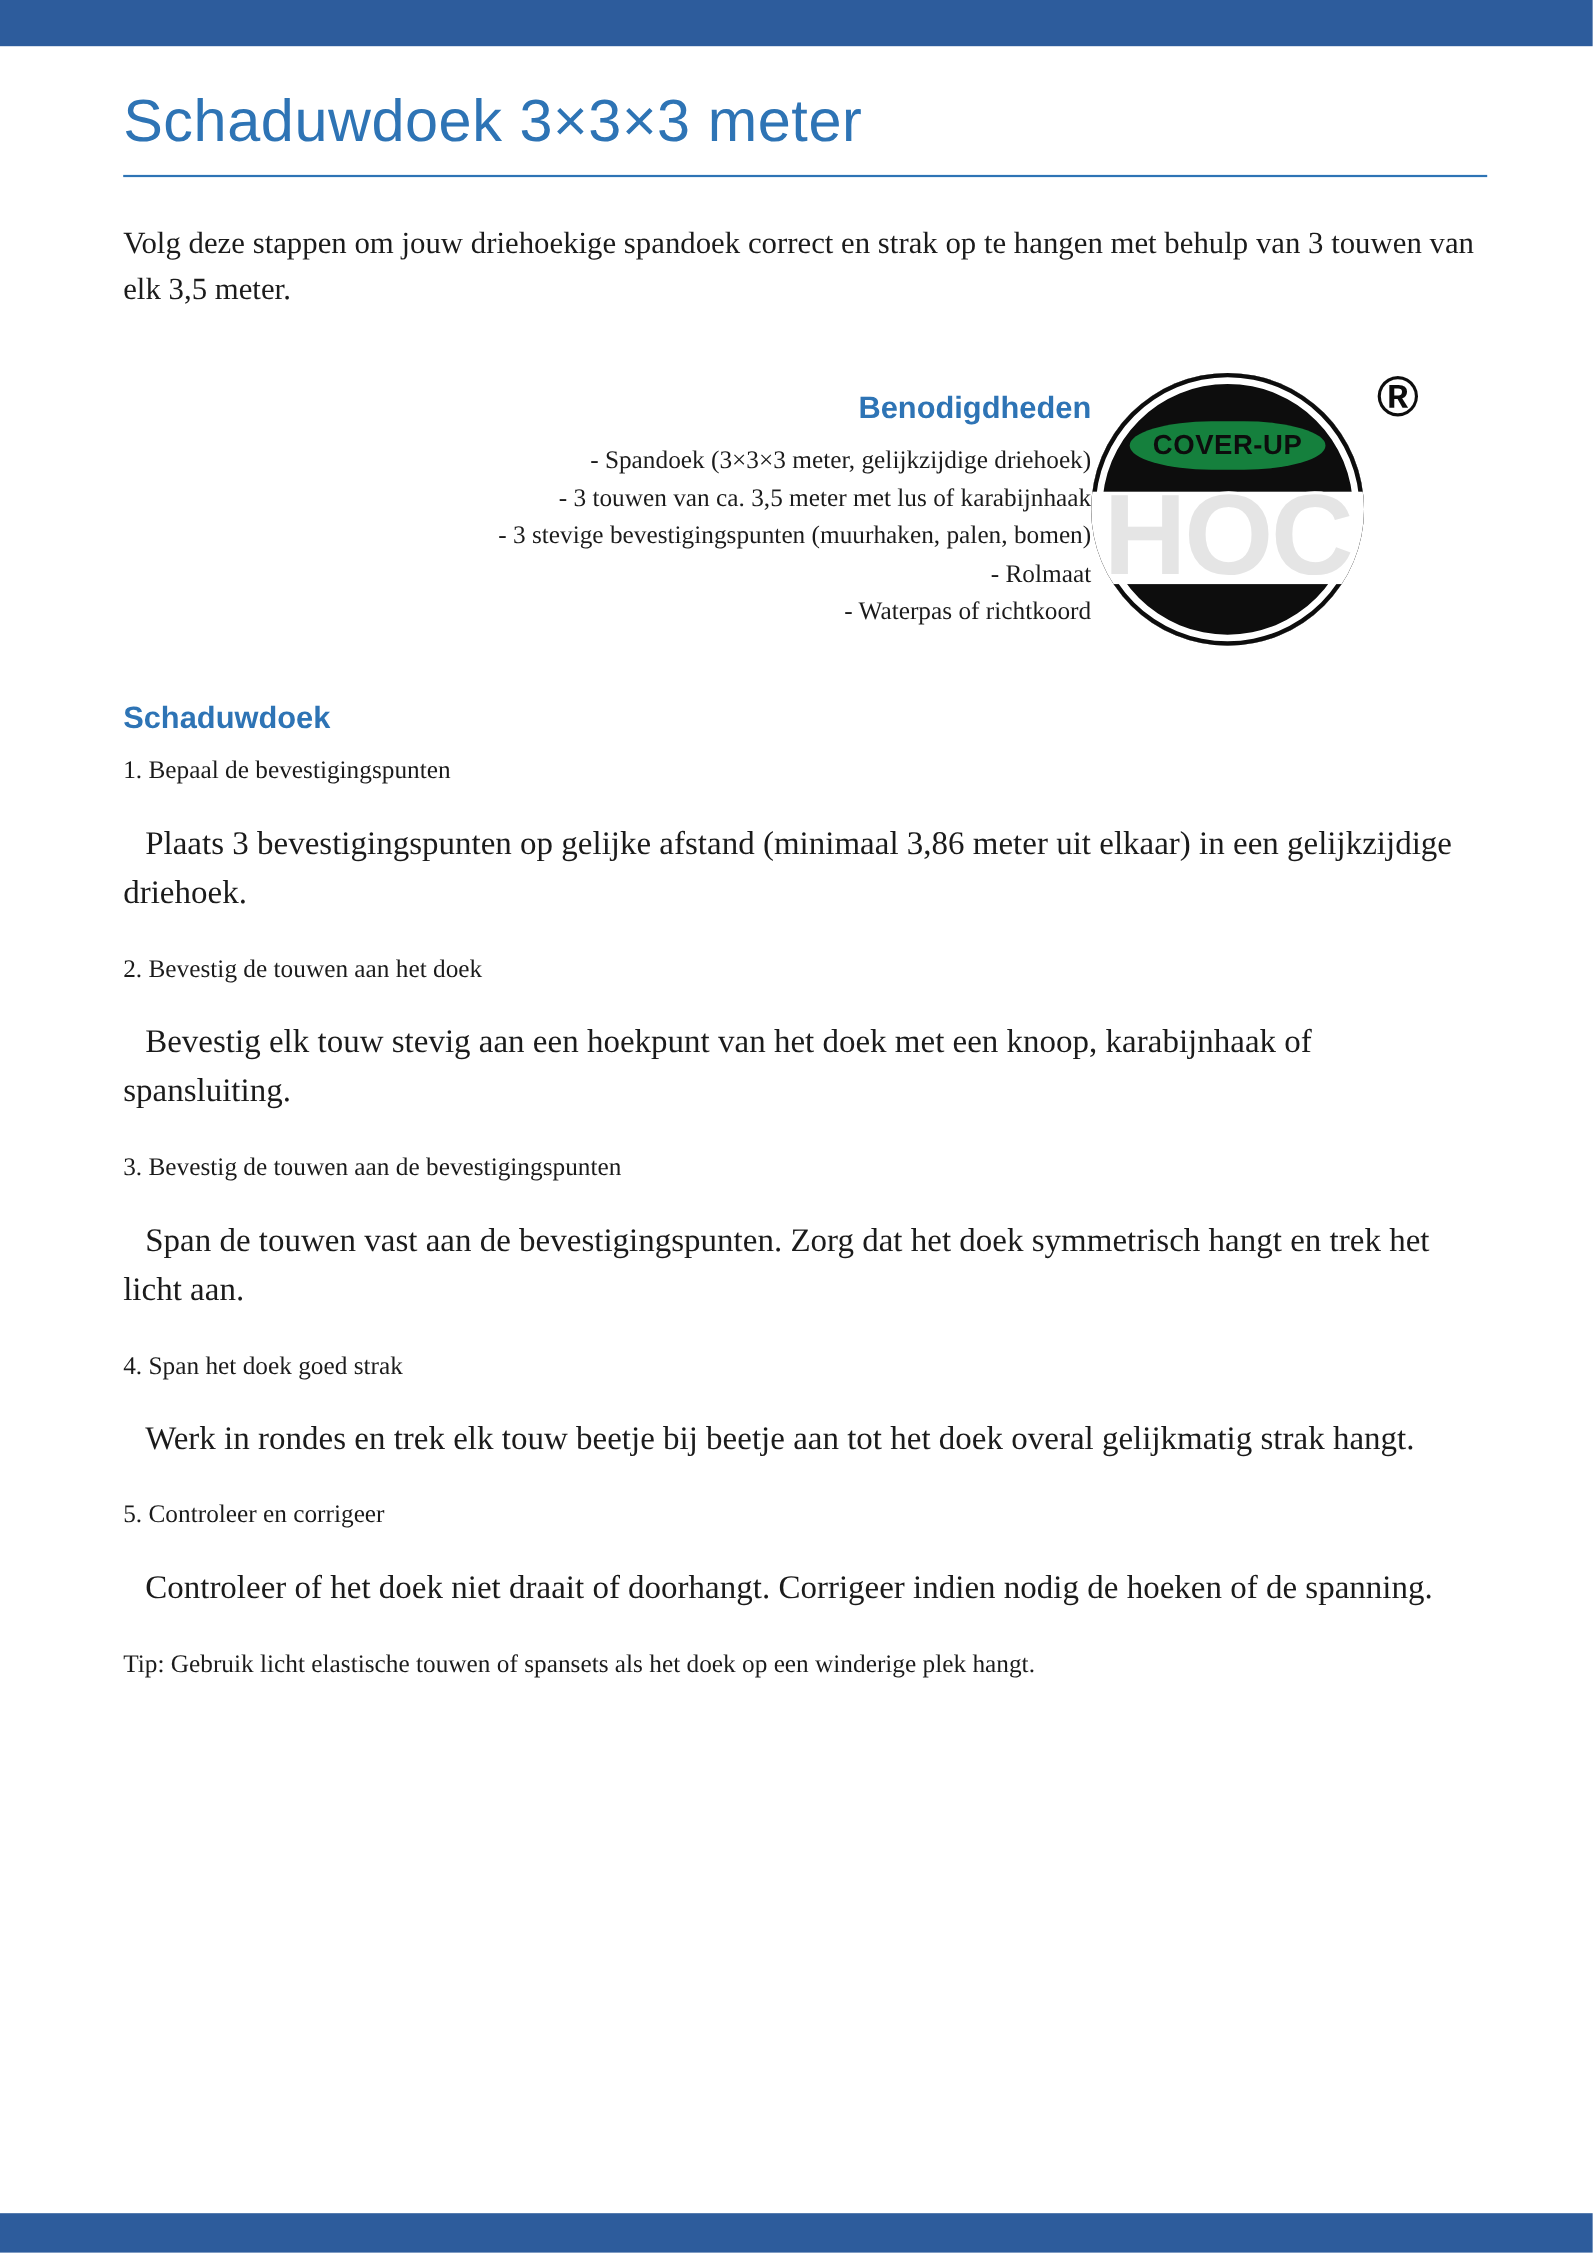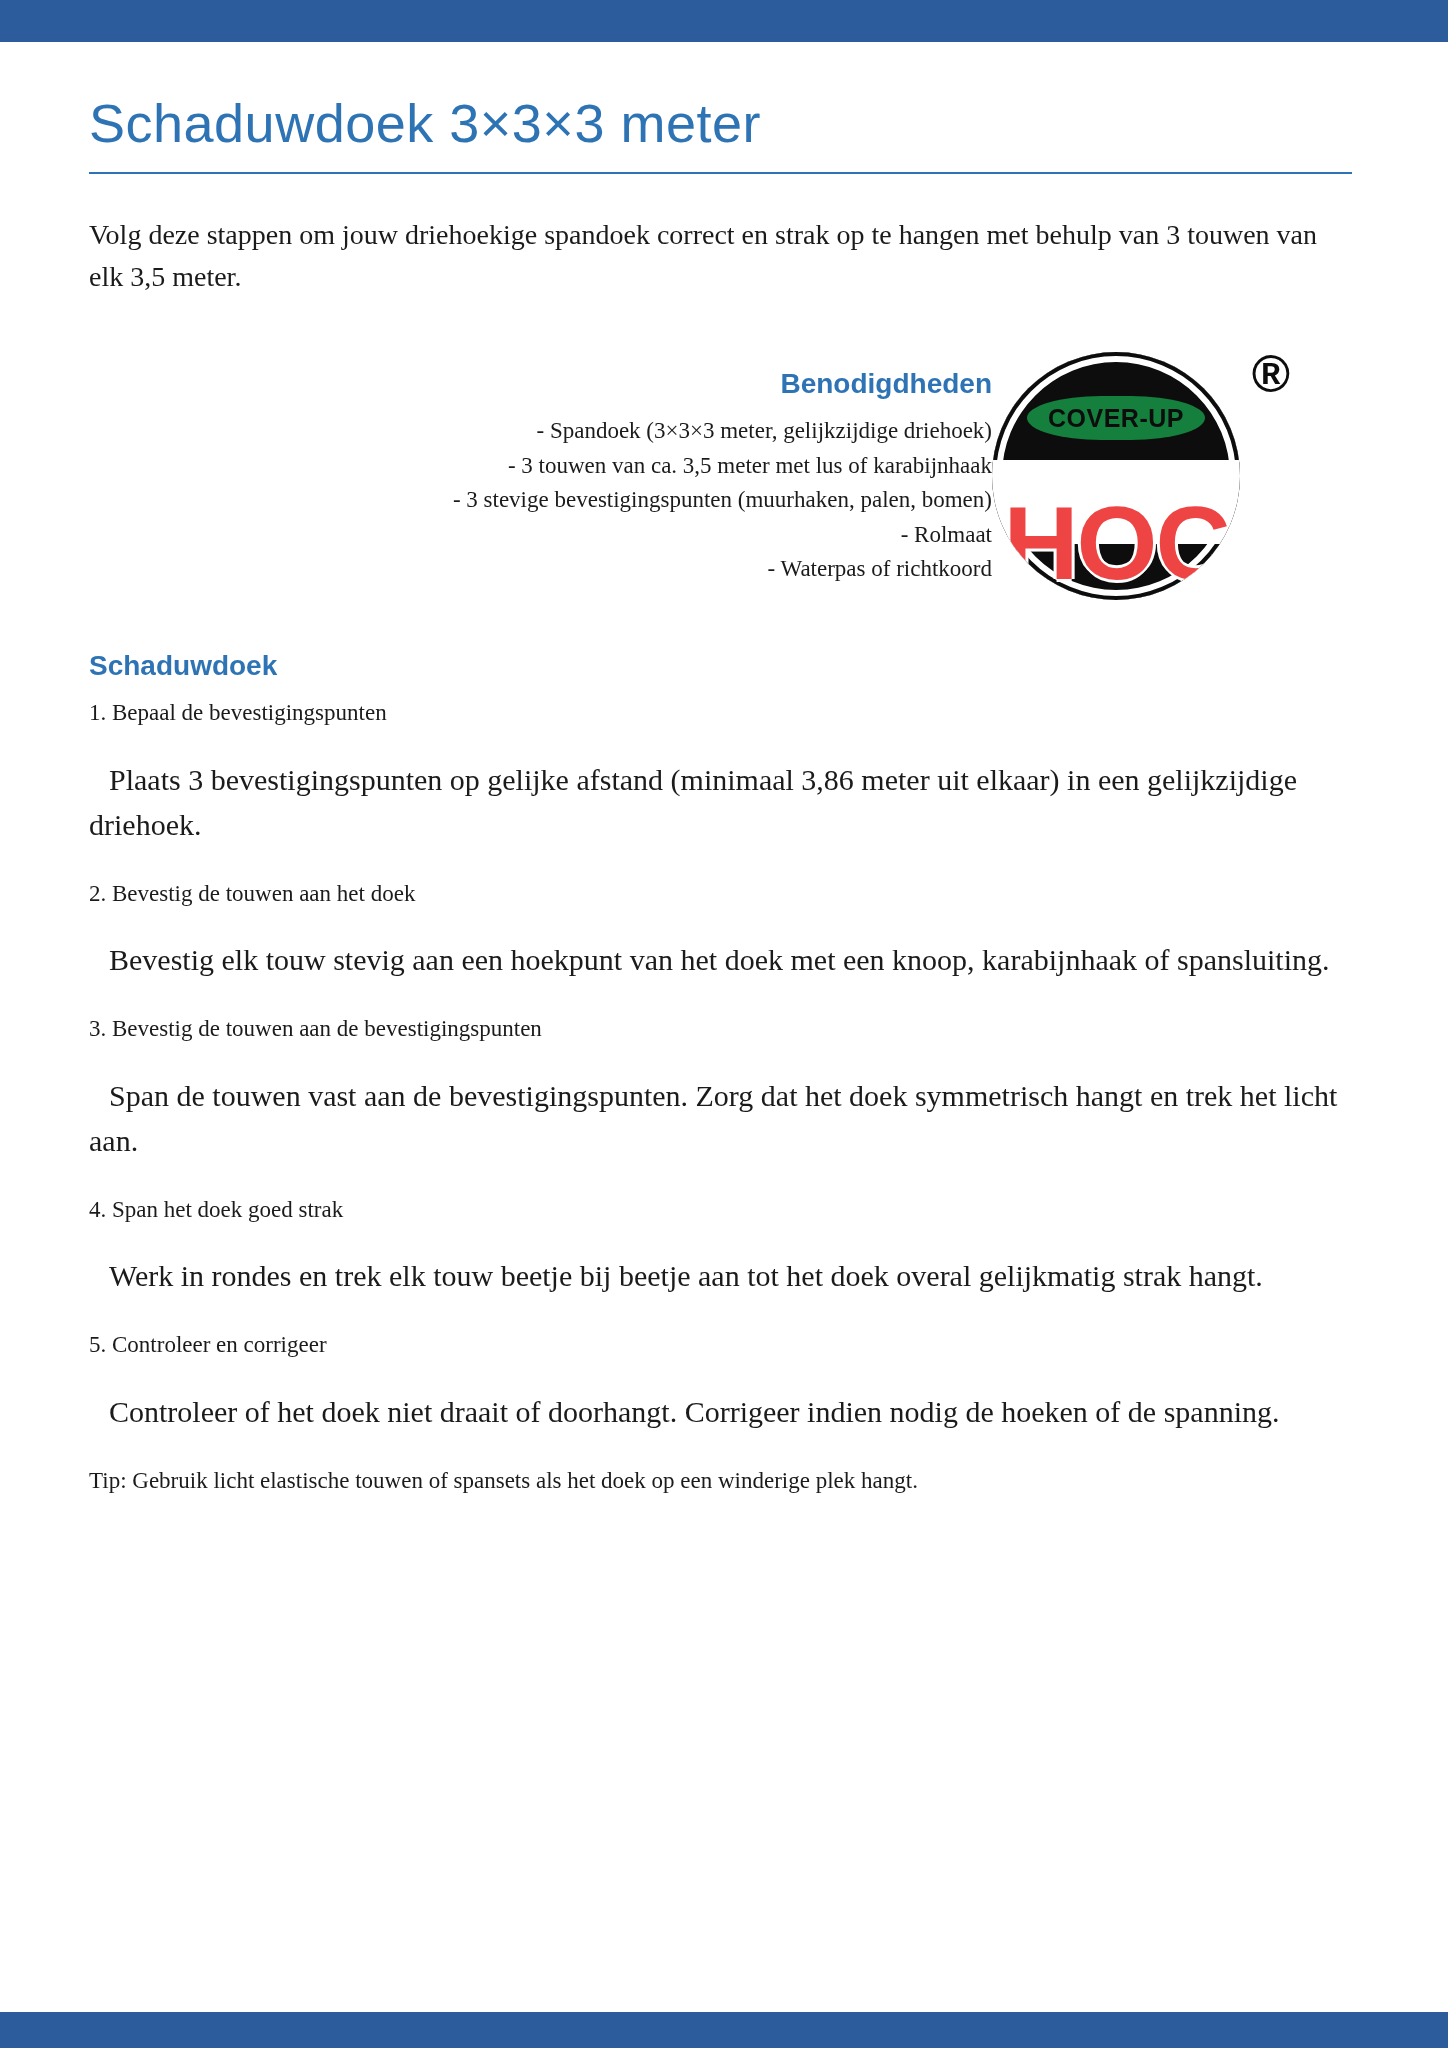--- a/index.html
+++ b/index.html
@@ -21,24 +21,24 @@
   }
   .bottom-bar {
     position: absolute;
     bottom: 0; left: 0;
     width: 100%;
     height: 36px;
     background: #2d5c9c;
   }
   .content {
     position: absolute;
-    top: 44px;
+    top: 31px;
     left: 0;
     width: 100%;
-    padding: 48px 96px 0 89px;
+    padding: 48px 96px 0 112px;
   }
   h1.doc-title {
     font-family: "Liberation Sans", sans-serif;
     font-weight: 400;
     font-size: 54px;
     color: #2e74b5;
     letter-spacing: 0.5px;
     margin-bottom: 18px;
   }
   .title-rule {
@@ -117,26 +117,25 @@
     background: #ffffff;
   }
   .logo-hoc {
     position: absolute;
     top: 96px;
     left: 50%;
     transform: translateX(-50%);
     font-weight: 700;
     font-size: 104px;
     line-height: 1;
-    color: #ef4444;
+    color: #e5e5e5;
     letter-spacing: -2px;
     text-shadow:
       -3px 0 0 #ffffff, 3px 0 0 #ffffff,
       0 -3px 0 #ffffff, 0 3px 0 #ffffff;
-    margin-top: 43px;
   }
   .logo-reg {
     position: absolute;
     top: -4px;
     right: 22px;
     font-family: "Liberation Sans", sans-serif;
     font-weight: 700;
     font-size: 52px;
     color: #0d0d0d;
     line-height: 1;

